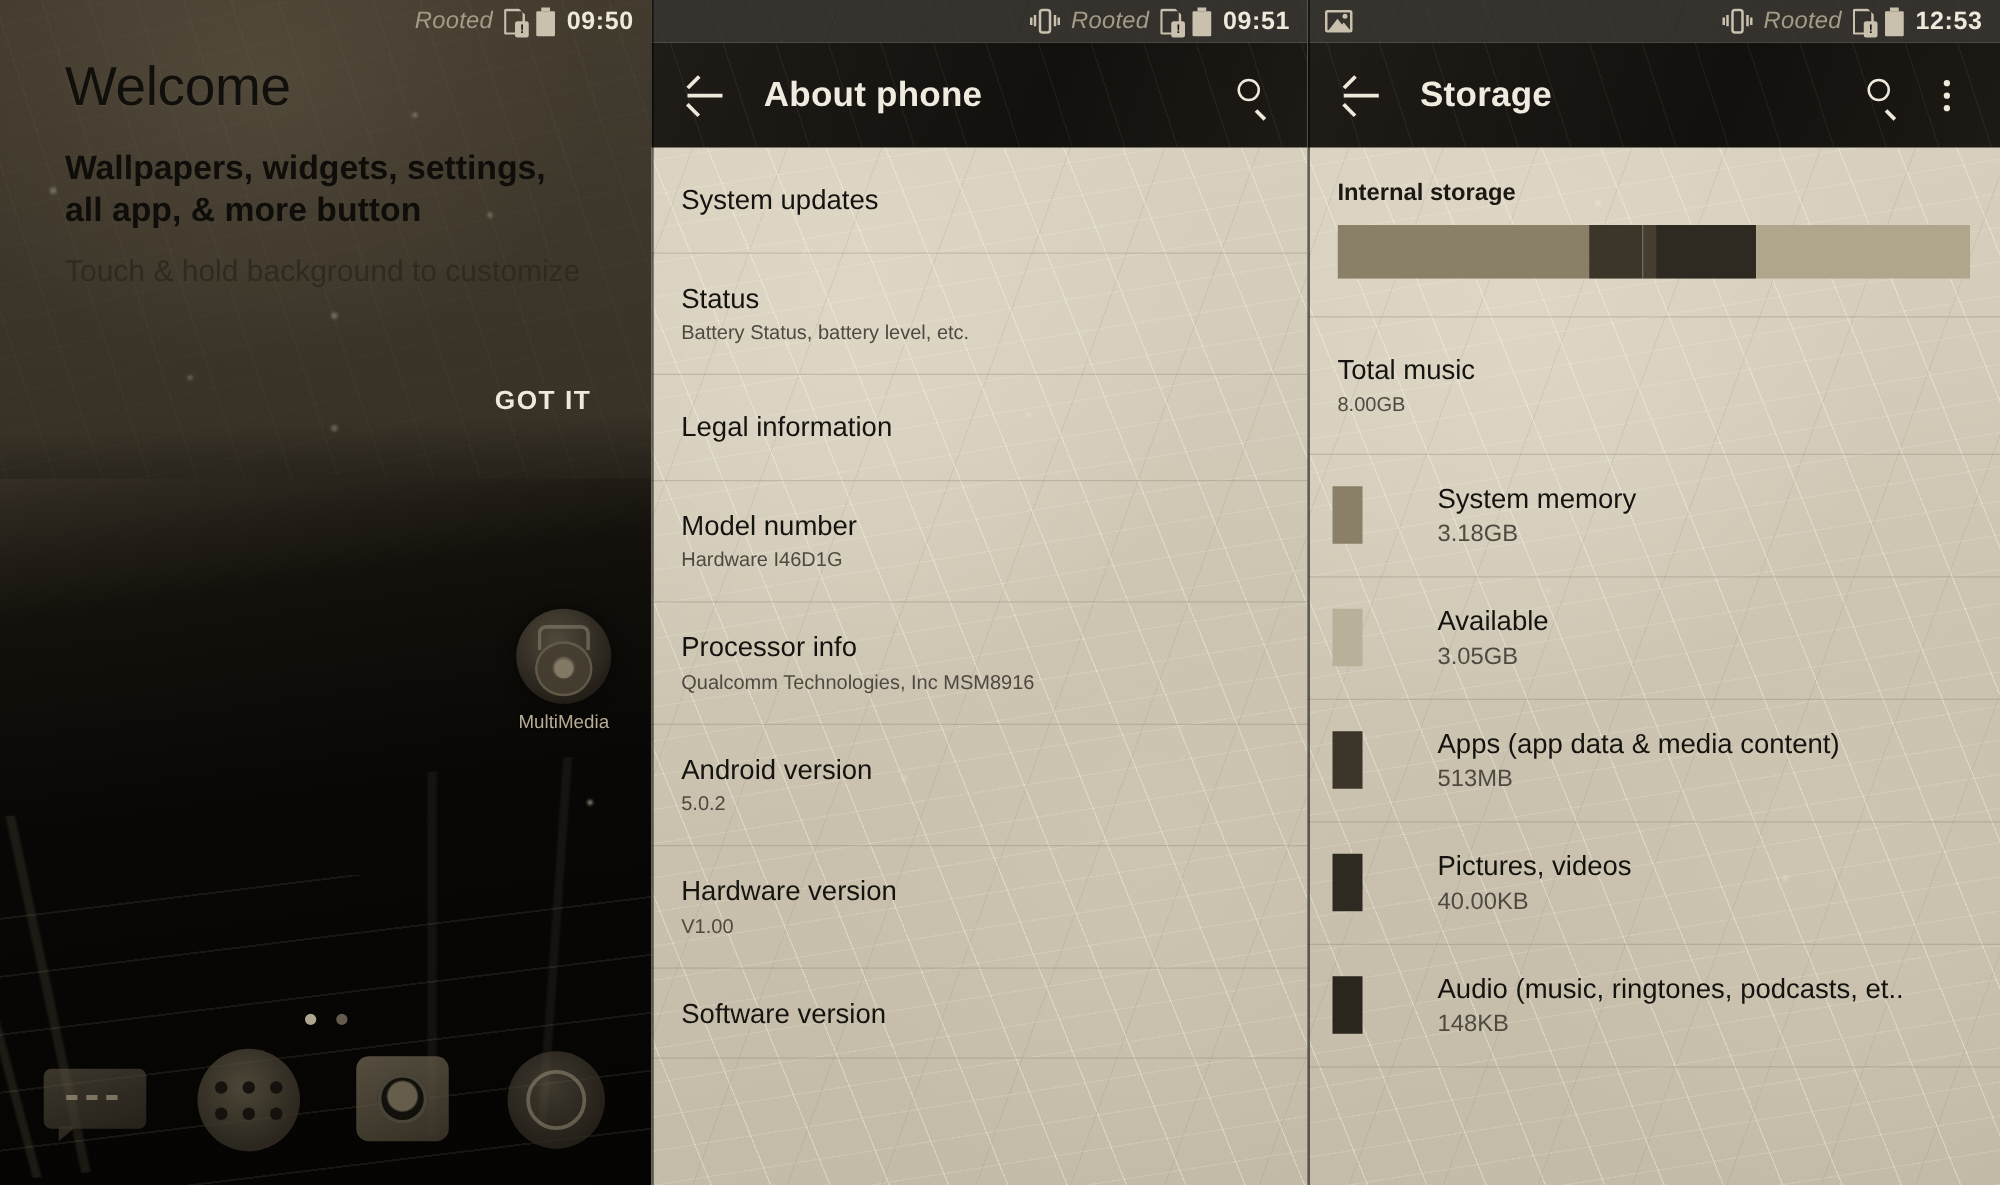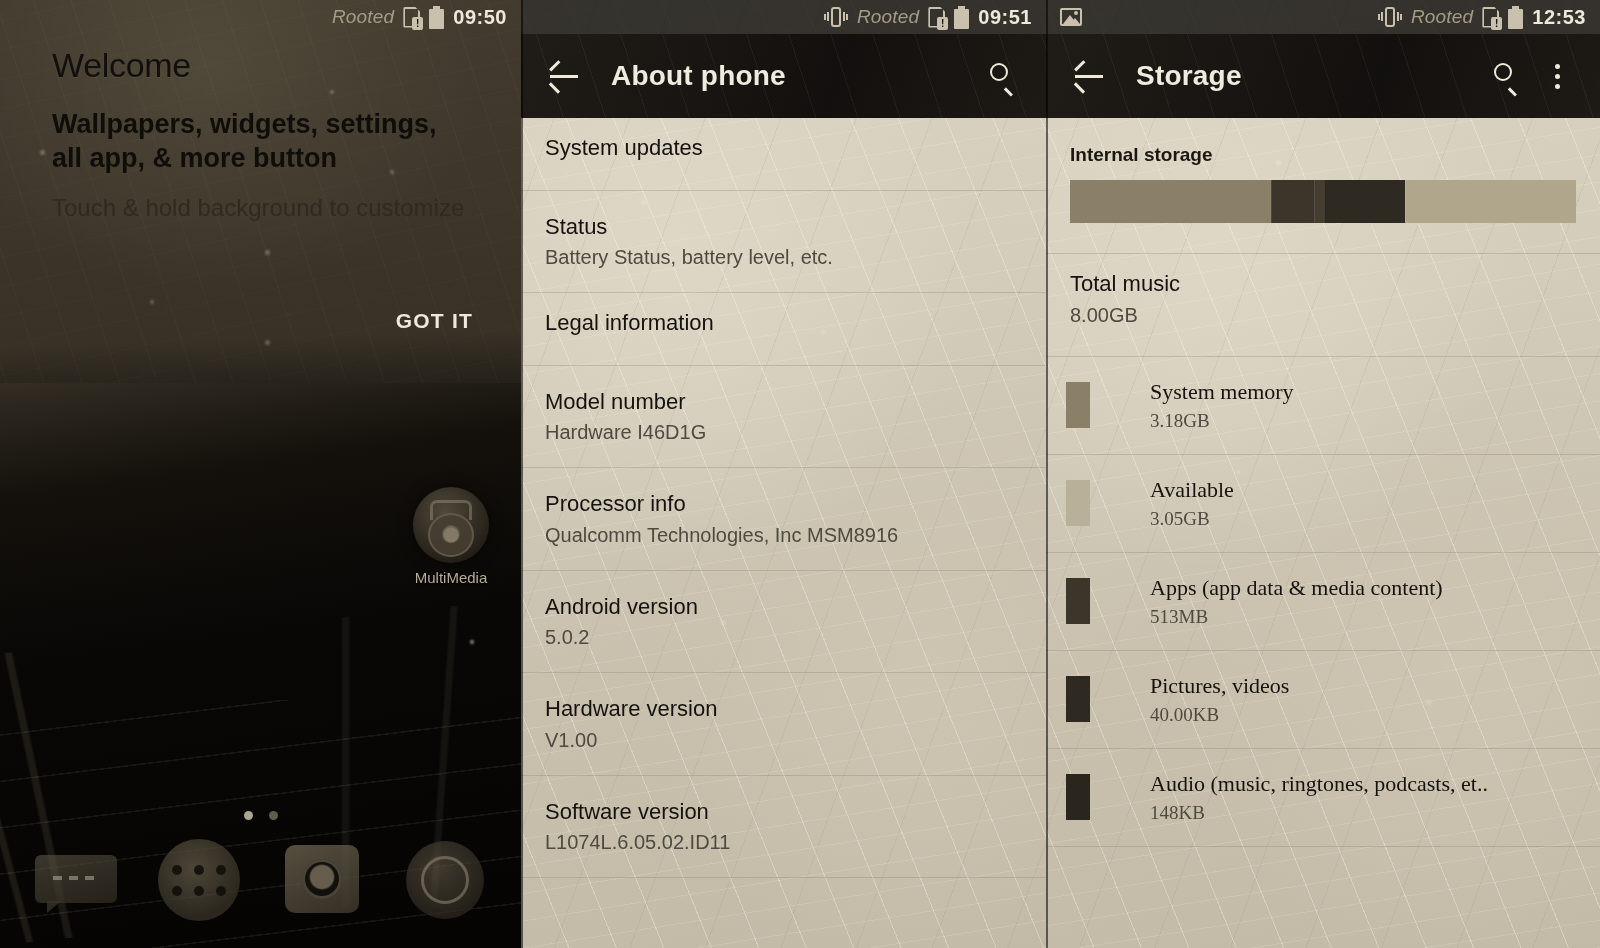--- a/index.html
+++ b/index.html
@@ -136,21 +136,21 @@
     padding: 48px 40px 0 52px;
     overflow: hidden;
   }
   #welcome-card .notch {
     position: absolute; left: 50%; bottom: -13px; transform: translateX(-50%);
     width: 0; height: 0;
     border-left: 20px solid transparent; border-right: 20px solid transparent;
     border-top: 16px solid rgba(40,36,27,0.52);
   }
   .wc-title {
-    font-size: 34px; font-weight: 300; color: #110f0b;
+    font-size: 44px; font-weight: 300; color: #110f0b;
     line-height: 1.0; letter-spacing: -.3px;
     text-shadow: 0 1px 0 rgba(200,190,165,0.10);
   }
   .wc-sub {
     margin-top: 26px;
     font-size: 27px; font-weight: bold; color: #0e0d09;
     line-height: 1.25; max-width: 420px;
   }
   .wc-hint {
     margin-top: 18px;
@@ -309,36 +309,35 @@
   .ic-more i { width: 5px; height: 5px; border-radius: 50%; background: #efe9dc; display: block; }
 
   .list { position: absolute; top: 118px; left: 0; right: 0; bottom: 0; z-index: 20; }
   .row {
     position: relative;
     padding: 22px 24px 22px 24px;
     border-bottom: 1px solid rgba(120,110,92,0.26);
     cursor: pointer;
   }
   .row .t { font-size: 22px; color: #15130f; line-height: 1.25; }
-  .row .s { font-size: 20px; color: #4e4a41; margin-top: 5px; line-height: 1.25; }
-  .row.tall { padding-top: 16px; padding-bottom: 28px; }
+  .row .s { font-size: 16px; color: #4e4a41; margin-top: 5px; line-height: 1.25; }
+  .row.tall { padding-top: 28px; padding-bottom: 28px; }
 
   
   .sec-label { font-size: 19px; color: #1b1813; font-weight: bold; padding: 26px 24px 0 24px; }
   .bar-wrap { padding: 14px 24px 30px 24px; border-bottom: 1px solid rgba(120,110,92,0.26); }
   .bar { display: flex; height: 43px; width: 100%; overflow: hidden; }
   .bar .seg { height: 100%; }
   .bar .seg + .seg { border-left: 1px solid rgba(255,250,235,0.10); }
 
   .srow {
     display: flex; align-items: flex-start; gap: 0;
     padding: 22px 24px 22px 20px;
     border-bottom: 1px solid rgba(120,110,92,0.26);
     cursor: pointer;
-    font-family: Liberation Serif, serif;
   }
   .srow .swatch { width: 24px; height: 46px; flex: 0 0 24px; margin-top: 3px; }
   .srow .txt { margin-left: 60px; }
   .srow .t { font-size: 22px; color: #15130f; white-space: nowrap; }
   .srow .s { font-size: 19px; color: #4e4a41; margin-top: 5px; }
 
   
   .panel-edge { position: absolute; top: 0; bottom: 0; width: 2px; background: rgba(0,0,0,0.55); z-index: 40; }
 </style>
 </head>
@@ -493,21 +492,20 @@
         <div class="row">
           <div class="t">Android version</div>
           <div class="s">5.0.2</div>
         </div>
         <div class="row">
           <div class="t">Hardware version</div>
           <div class="s">V1.00</div>
         </div>
         <div class="row">
           <div class="t">Software version</div>
-          <div class="s">L1074L.6.05.02.ID11</div>
         </div>
       </div>
   </div>
 
   <div class="panel-edge" style="left:1046px;"></div>
 
   <div id="panel-storage" class="settings-panel">
     <div class="bg"></div>
     <div class="speck" style="left:230px;top:160px;width:5px;height:5px;opacity:.5;"></div>
     <div class="speck" style="left:190px;top:470px;width:4px;height:4px;opacity:.45;"></div>

